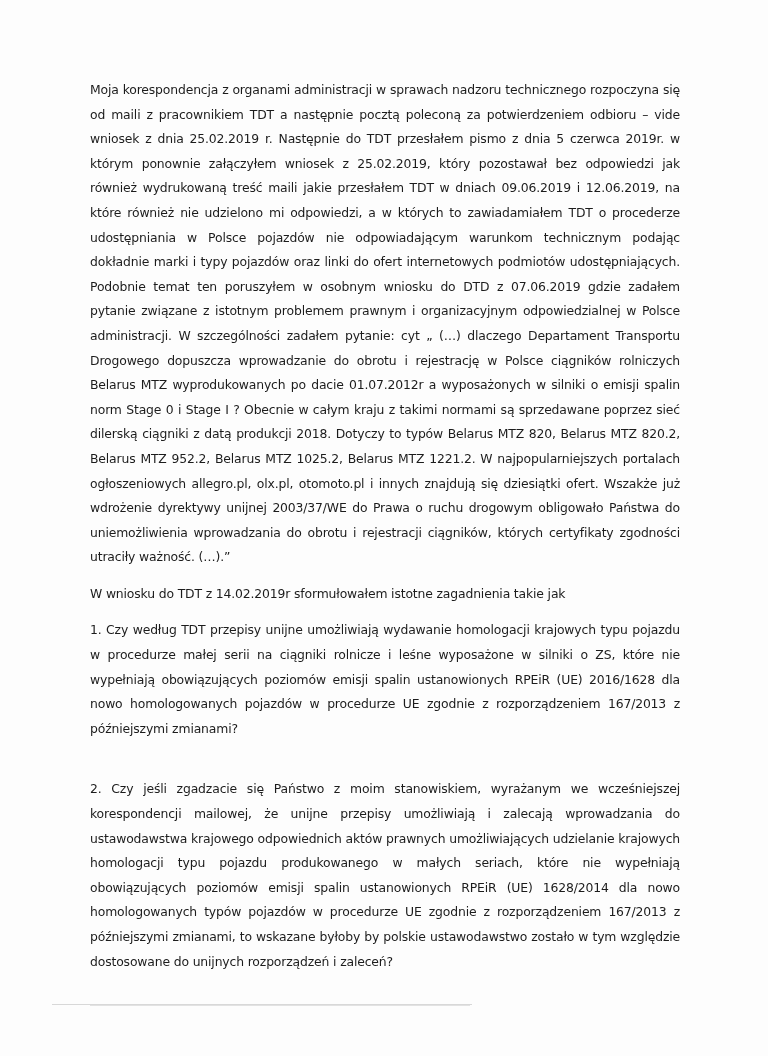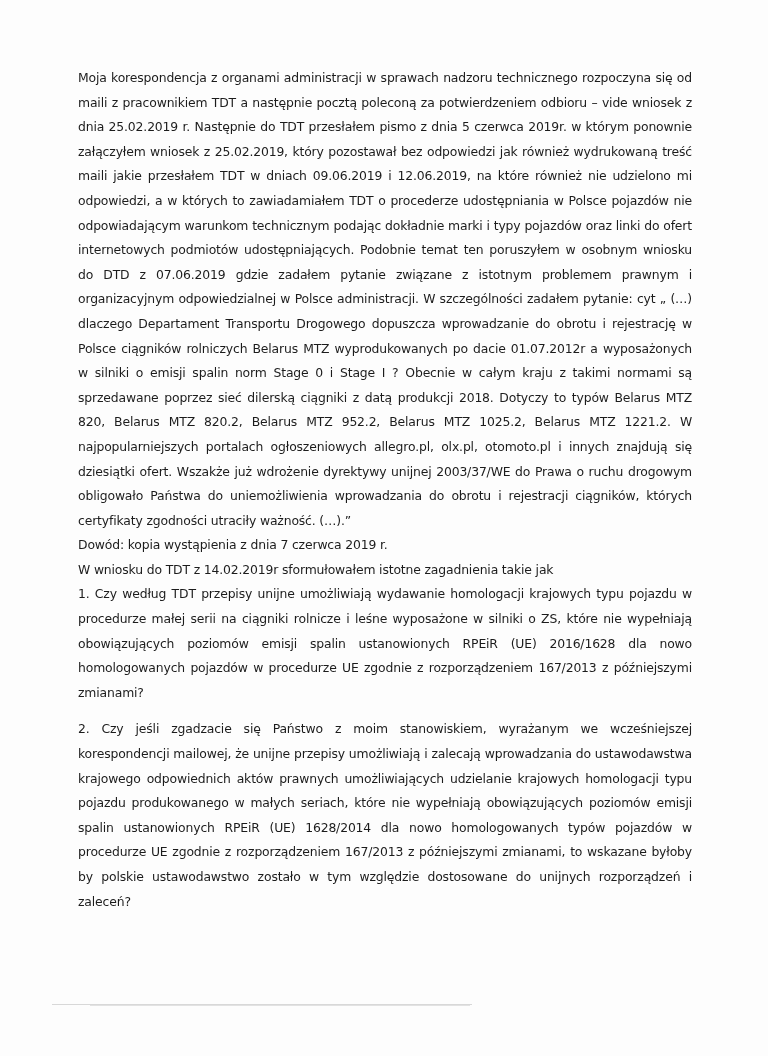--- a/index.html
+++ b/index.html
@@ -9,40 +9,39 @@
     background: #fdfdfd;
   }
   .content {
     position: absolute; left: 78px; top: 66px; width: 614px;
     font-family: "DejaVu Sans", sans-serif;
     font-size: 12.4px;
     color: #1c1c1c;
     letter-spacing: -0.15px;
   }
   .para {
-    margin: 0; line-height: 24.6px; text-align: justify;
+    margin: 12px; line-height: 24.6px; text-align: justify;
   }
   .para.left { text-align: left; }
   .gap { height: 12px; }
   .rule {
     position: absolute; left: 52px; top: 1004px; width: 420px; height: 1px;
     background: #d8d8d8;
   }
   .rule2 {
     position: absolute; left: 90px; top: 1005px; width: 380px; height: 1px;
     background: #e2e2e2;
   }
 </style>
 </head>
 <body>
 
 <div class="page">
   <div class="content">
     <p class="para">Moja korespondencja z organami administracji w sprawach nadzoru technicznego rozpoczyna się od maili z pracownikiem TDT  a następnie pocztą poleconą za potwierdzeniem odbioru – vide wniosek z dnia 25.02.2019 r. Następnie do TDT przesłałem pismo z dnia 5 czerwca 2019r. w którym ponownie załączyłem wniosek z 25.02.2019, który pozostawał bez odpowiedzi jak również wydrukowaną treść maili jakie przesłałem TDT w dniach 09.06.2019 i 12.06.2019, na które również nie udzielono mi odpowiedzi, a w których to zawiadamiałem TDT o procederze udostępniania w Polsce pojazdów nie odpowiadającym warunkom technicznym podając dokładnie marki i typy pojazdów oraz linki do ofert internetowych podmiotów udostępniających. Podobnie temat ten poruszyłem w osobnym wniosku do DTD z 07.06.2019 gdzie zadałem pytanie związane z istotnym problemem prawnym i organizacyjnym odpowiedzialnej w Polsce administracji. W szczególności zadałem pytanie: cyt „ (…) dlaczego Departament Transportu Drogowego dopuszcza wprowadzanie do obrotu i rejestrację w Polsce ciągników rolniczych Belarus MTZ wyprodukowanych po dacie 01.07.2012r a wyposażonych w silniki o emisji spalin norm Stage 0 i Stage I ? Obecnie w całym kraju z takimi normami są sprzedawane poprzez sieć dilerską ciągniki z datą produkcji 2018. Dotyczy to typów Belarus MTZ 820, Belarus MTZ 820.2, Belarus MTZ 952.2, Belarus MTZ 1025.2, Belarus MTZ 1221.2. W najpopularniejszych portalach ogłoszeniowych allegro.pl, olx.pl, otomoto.pl i innych znajdują się dziesiątki ofert. Wszakże już wdrożenie dyrektywy unijnej 2003/37/WE do Prawa o ruchu drogowym obligowało Państwa do uniemożliwienia wprowadzania do obrotu i rejestracji ciągników, których certyfikaty zgodności utraciły ważność. (…).”</p>
-    <p class="para left">Dowód: kopia wystąpienia z dnia 7 czerwca 2019 r.</p>
     <p class="para left">W wniosku do TDT z 14.02.2019r sformułowałem istotne zagadnienia takie jak</p>
     <p class="para">1. Czy według TDT przepisy unijne umożliwiają wydawanie homologacji krajowych typu pojazdu w procedurze małej serii na ciągniki rolnicze i leśne wyposażone w silniki o ZS, które nie wypełniają obowiązujących poziomów emisji spalin ustanowionych RPEiR (UE) 2016/1628 dla nowo homologowanych pojazdów w procedurze UE  zgodnie z rozporządzeniem  167/2013 z późniejszymi zmianami?</p>
     <div class="gap"></div>
     <p class="para">2. Czy jeśli zgadzacie się Państwo z moim stanowiskiem, wyrażanym we wcześniejszej korespondencji mailowej, że unijne przepisy umożliwiają i zalecają wprowadzania do ustawodawstwa krajowego odpowiednich aktów prawnych umożliwiających udzielanie krajowych homologacji typu pojazdu produkowanego w małych seriach,  które nie wypełniają obowiązujących poziomów emisji spalin ustanowionych RPEiR (UE) 1628/2014 dla nowo homologowanych typów pojazdów w procedurze UE  zgodnie z rozporządzeniem 167/2013 z późniejszymi zmianami, to wskazane byłoby by polskie ustawodawstwo zostało w tym względzie dostosowane do unijnych rozporządzeń i zaleceń?</p>
   </div>
   <div class="rule"></div>
   <div class="rule2"></div>
 </div>
 
 </body></html>

